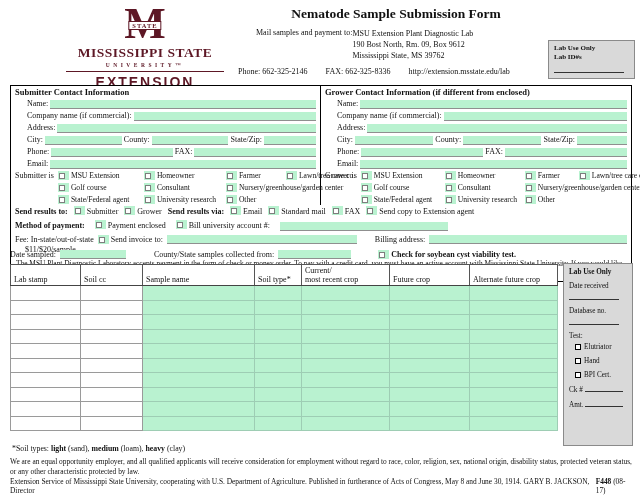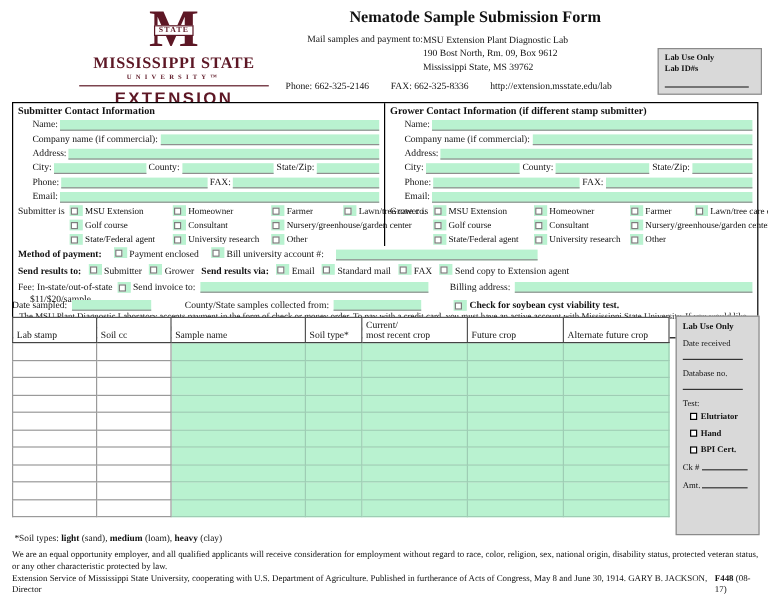--- a/index.html
+++ b/index.html
@@ -71,21 +71,21 @@
   .tbl { border:1px solid #333; }
   .tbl tbody tr:first-child td.gcell { border-top:1px solid #45b286; }
 
   
   .lab-side { position:absolute; left:563px; top:263px; width:70px; height:183px; background:#d9d9d9;
      border:1px solid #8a8a8a; padding:4px 5px; font-size:7.2px; }
   .lab-side .t { font-weight:bold; margin-bottom:6px; }
   .lab-side .entry { margin-bottom:2px; }
   .lab-side .line { border-bottom:1px solid #333; width:50px; height:8px; margin-bottom:7px; }
   .lab-side .test { margin:4px 0 3px 0; }
-  .lab-side .tchk { display:flex; align-items:center; gap:3px; margin:0 0 6px 6px;font-weight:bold; }
+  .lab-side .tchk { display:flex; align-items:center; gap:3px; margin:0 0 6px 6px; }
   .lab-side .tchk .bx2 { width:6px; height:6px; border:1px solid #000; background:#fff; display:inline-block; }
   .lab-side .inline-line { display:inline-block; border-bottom:1px solid #333; width:38px; height:7px; }
   .lab-side .ckrow { margin-top:2px; margin-bottom:6px; }
 
   
   .soil-note { position:absolute; left:12px; top:444px; font-size:7.8px; }
   .eeo { position:absolute; left:10px; top:457px; width:624px; font-size:7.4px; line-height:9.5px; }
   .ext-line { position:absolute; left:10px; top:477px; width:624px; font-size:7.4px; display:flex; justify-content:space-between; }
 </style>
 </head>
@@ -221,21 +221,21 @@
               <span class="cb">
                 <span class="bx"></span>
               </span>
               <span>Other</span>
             </span>
         </div>
       </div>
     </div>
 
     <div class="col">
-      <div class="sec-title">Grower Contact Information (if different stamp submitter)</div>
+      <div class="sec-title">Grower Contact Information (if different from enclosed)</div>
       <div class="frow">
           <span class="lbl">Name:</span>
           <span class="f grow"></span>
         </div>
       <div class="frow">
           <span class="lbl">Company name (if commercial):</span>
           <span class="f grow"></span>
         </div>
       <div class="frow">
           <span class="lbl">Address:</span>
@@ -320,76 +320,76 @@
               <span class="cb">
                 <span class="bx"></span>
               </span>
               <span>Other</span>
             </span>
         </div>
       </div>
     </div>
   </div>
 
+  <div class="full send-row">
+    <span class="bold">Send results to:</span>
+    <span class="opt">
+        <span class="cb">
+          <span class="bx"></span>
+        </span>
+        <span>Submitter</span>
+      </span>
+    <span class="opt">
+        <span class="cb">
+          <span class="bx"></span>
+        </span>
+        <span>Grower</span>
+      </span>
+    <span class="bold">Send results via:</span>
+    <span class="opt">
+        <span class="cb">
+          <span class="bx"></span>
+        </span>
+        <span>Email</span>
+      </span>
+    <span class="opt">
+        <span class="cb">
+          <span class="bx"></span>
+        </span>
+        <span>Standard mail</span>
+      </span>
+    <span class="opt">
+        <span class="cb">
+          <span class="bx"></span>
+        </span>
+        <span>FAX</span>
+      </span>
+    <span class="opt">
+        <span class="cb">
+          <span class="bx"></span>
+        </span>
+        <span>Send copy to Extension agent</span>
+      </span>
+  </div>
+
   <div class="full pay-row">
     <span class="bold">Method of payment:</span>
     <span class="opt">
         <span class="cb">
           <span class="bx"></span>
         </span>
         <span>Payment enclosed</span>
       </span>
     <span class="opt">
         <span class="cb">
           <span class="bx"></span>
         </span>
         <span>Bill university account #:</span>
       </span>
     <span class="f" style="width:168px"></span>
-  </div>
-
-  <div class="full send-row">
-    <span class="bold">Send results to:</span>
-    <span class="opt">
-        <span class="cb">
-          <span class="bx"></span>
-        </span>
-        <span>Submitter</span>
-      </span>
-    <span class="opt">
-        <span class="cb">
-          <span class="bx"></span>
-        </span>
-        <span>Grower</span>
-      </span>
-    <span class="bold">Send results via:</span>
-    <span class="opt">
-        <span class="cb">
-          <span class="bx"></span>
-        </span>
-        <span>Email</span>
-      </span>
-    <span class="opt">
-        <span class="cb">
-          <span class="bx"></span>
-        </span>
-        <span>Standard mail</span>
-      </span>
-    <span class="opt">
-        <span class="cb">
-          <span class="bx"></span>
-        </span>
-        <span>FAX</span>
-      </span>
-    <span class="opt">
-        <span class="cb">
-          <span class="bx"></span>
-        </span>
-        <span>Send copy to Extension agent</span>
-      </span>
   </div>
 
   <div class="full fee-row">
     <span class="fee-lines">
       <div>Fee: In-state/out-of-state</div>
       <div>$11/$20/sample</div>
     </span>
     <span class="opt">
         <span class="cb">
           <span class="bx"></span>

